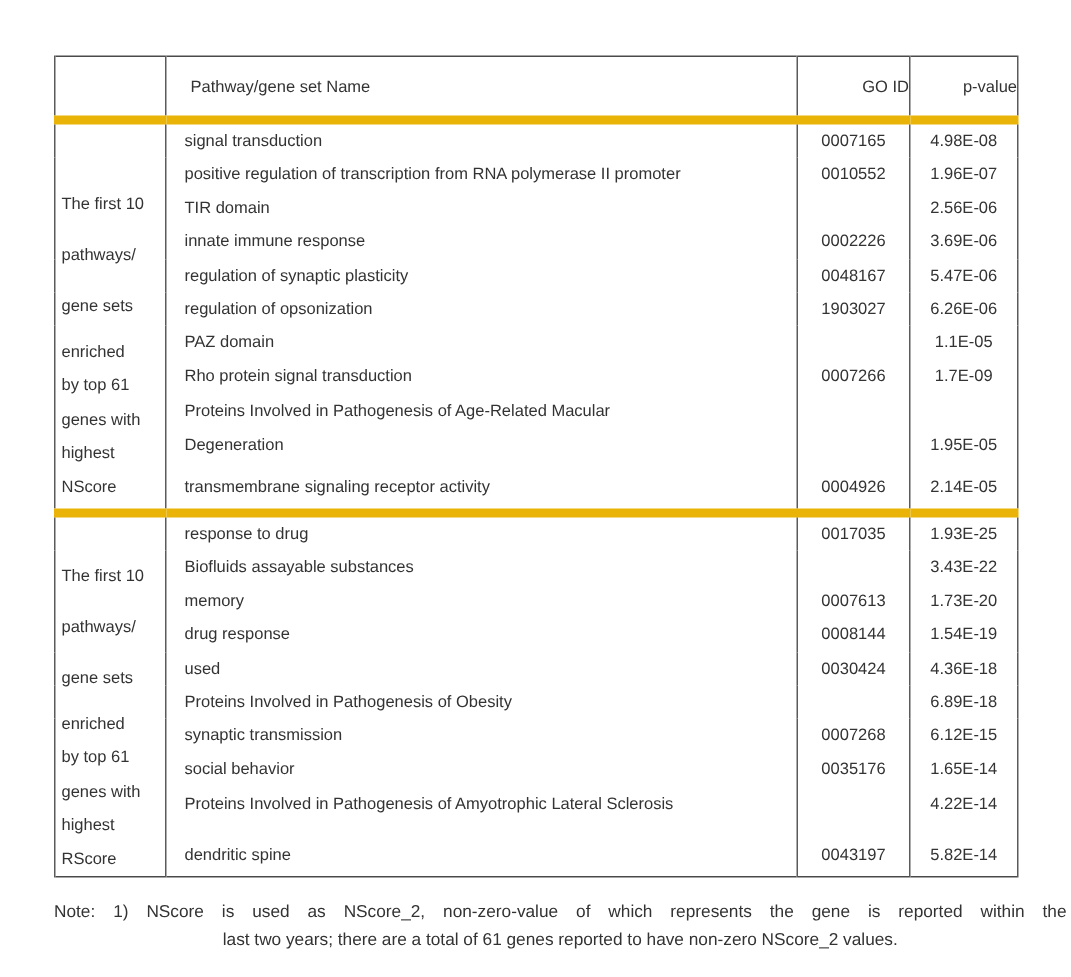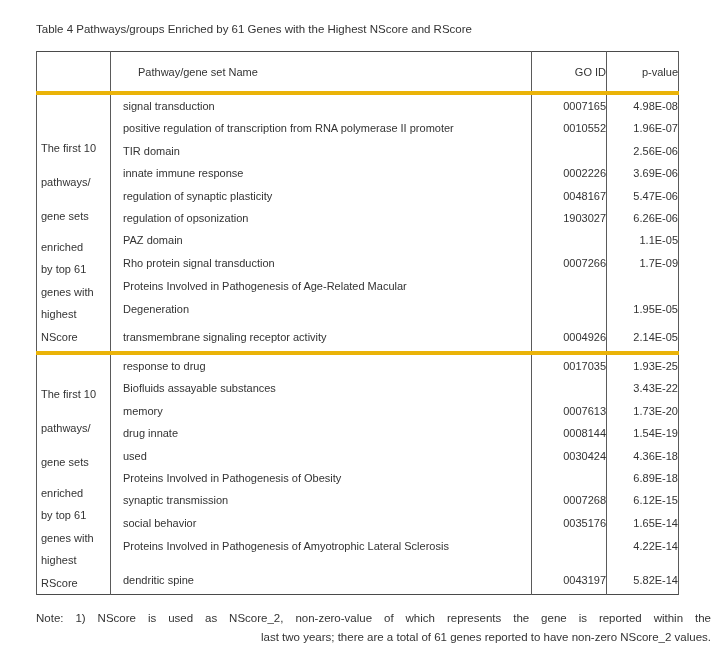--- a/index.html
+++ b/index.html
@@ -41,28 +41,28 @@
     font-size: 11px;
     font-weight: normal;
     padding: 0;
     overflow: hidden;
   }
   thead th {
     height: 39px;
     border-bottom: 1px solid #5a5a5a;
     vertical-align: middle;
   }
-  thead th.h-name { text-align: left; padding-left: 27px; }
+  thead th.h-name { text-align: left; padding-left: 16px; }
   thead th.h-go, thead th.h-p { text-align: right; }
 
-  tbody.section tr:first-child td { border-top: 4px solid #eab308; }
+  tbody.section tr:first-child td { border-top: 6px solid #eab308; }
 
   td { height: 22.4px; line-height: 22.4px; vertical-align: middle; }
   td.cell-name { padding-left: 12px; white-space: pre-line; text-align: left; }
-  td.cell-go, td.cell-p { text-align: right; }
+  td.cell-go, td.cell-p { text-align: center; }
 
   td.cell-label {
     vertical-align: top;
     padding-left: 4px;
     line-height: normal;
   }
   #section-0 td.cell-label { padding-top: 36px; }
   #section-1 td.cell-label { padding-top: 22px; }
   .lbl-spaced div { line-height: 34px; }
   .lbl-tight  { margin-top: 3px; }
@@ -76,28 +76,27 @@
   #section-1 tr:nth-child(10) td { height: 33px; vertical-align: bottom; padding-bottom: 3px; }
 
   .note {
     width: 675px;
     margin-top: 14px;
     font-size: 11.5px;
     line-height: 19px;
     color: #333333;
   }
   .note-line1 { text-align: justify; text-align-last: justify; }
-  .note-line2 { text-align: right; }
+  .note-line2 { text-align: center; }
 </style>
 </head>
 <body>
 
 <div class="page">
 
-  <div class="title">Table 4 Pathways/groups Enriched by 61 Genes with the Highest NScore and RScore</div>
 
   <table class="tbl">
     <colgroup>
       <col class="c-label">
       <col class="c-name">
       <col class="c-go">
       <col class="c-p">
     </colgroup>
     <thead>
       <tr>
@@ -198,21 +197,21 @@
           <td class="cell-name">Biofluids assayable substances</td>
           <td class="cell-go"></td>
           <td class="cell-p">3.43E-22</td>
         </tr>
         <tr>
           <td class="cell-name">memory</td>
           <td class="cell-go">0007613</td>
           <td class="cell-p">1.73E-20</td>
         </tr>
         <tr>
-          <td class="cell-name">drug innate</td>
+          <td class="cell-name">drug response</td>
           <td class="cell-go">0008144</td>
           <td class="cell-p">1.54E-19</td>
         </tr>
         <tr>
           <td class="cell-name">used</td>
           <td class="cell-go">0030424</td>
           <td class="cell-p">4.36E-18</td>
         </tr>
         <tr>
           <td class="cell-name">Proteins Involved in Pathogenesis of Obesity</td>

